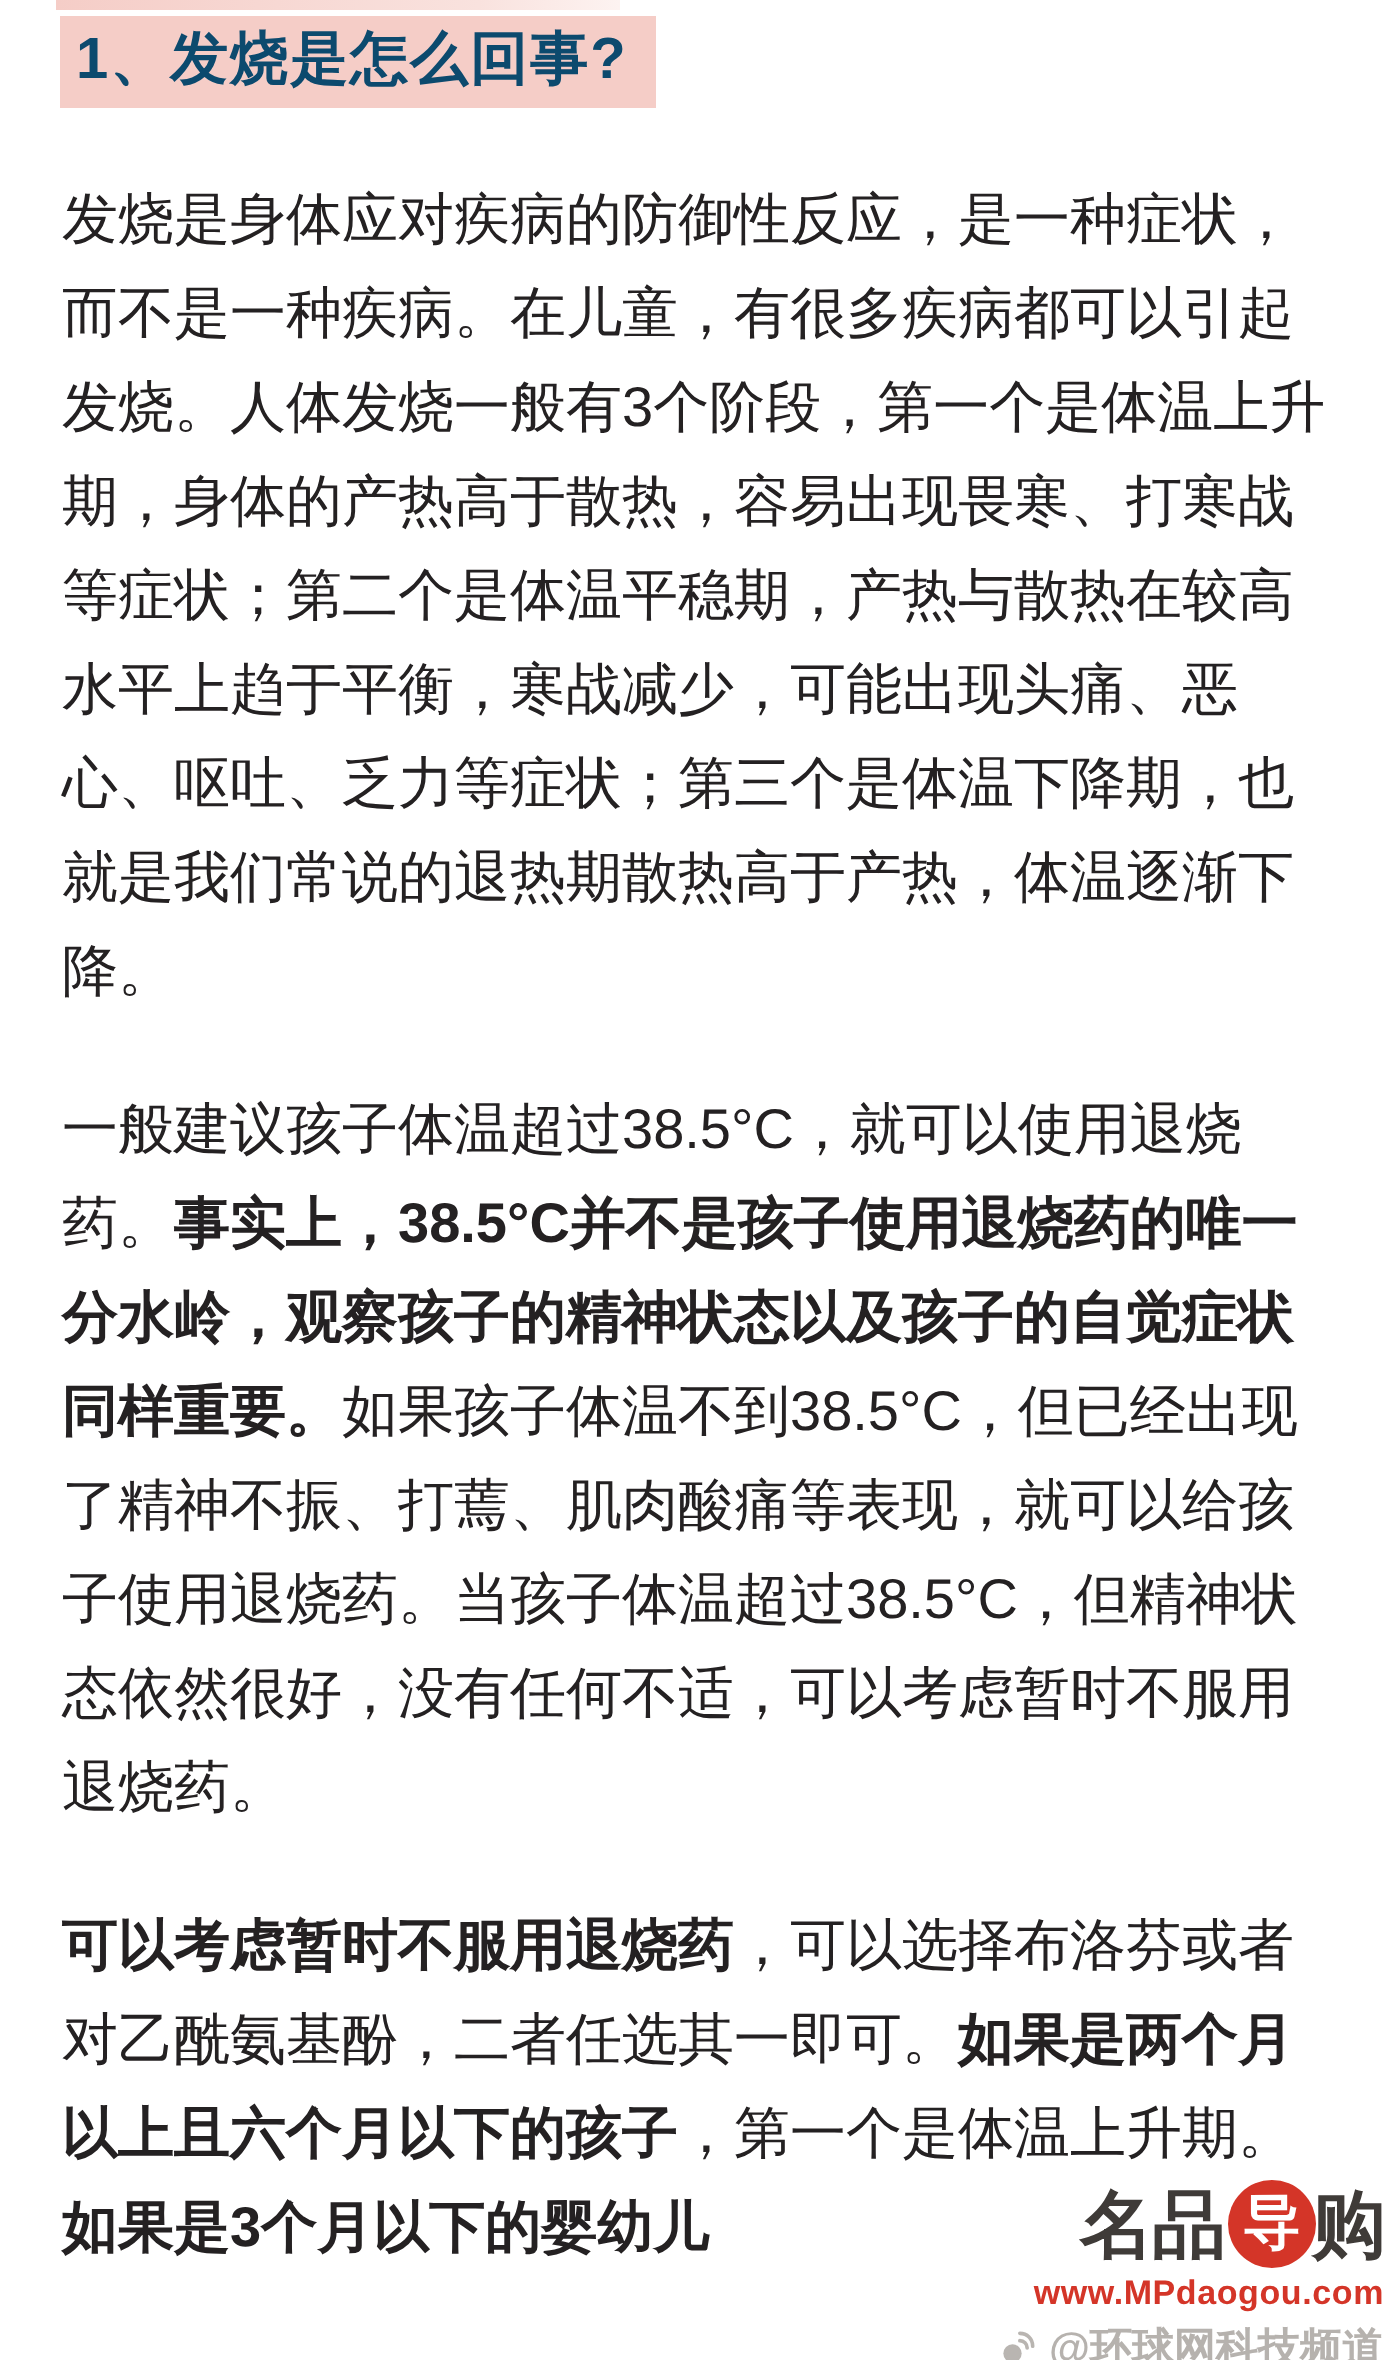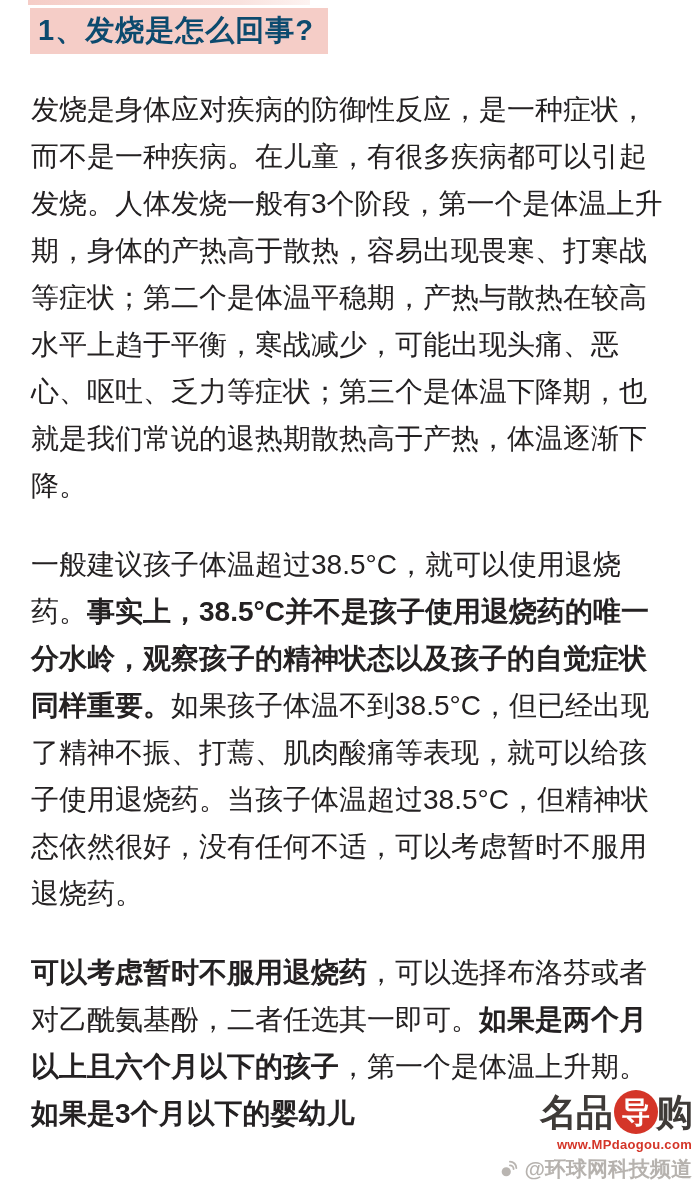--- a/index.html
+++ b/index.html
@@ -75,21 +75,21 @@
     color: #ffffff;
     display: flex;
     align-items: center;
     justify-content: center;
     font-size: 29px;
     font-weight: 700;
     margin: 0 -2px 0 2px;
     flex: 0 0 auto;
   }
   .wm-url {
-    font-size: 13px;
+    font-size: 17px;
     font-weight: 700;
     color: #d43528;
     margin-top: 3px;
     letter-spacing: 0.3px;
   }
   .wm-credit {
     margin-top: 3px;
     font-size: 21px;
     font-weight: 700;
     color: rgba(148, 142, 136, 0.68);

